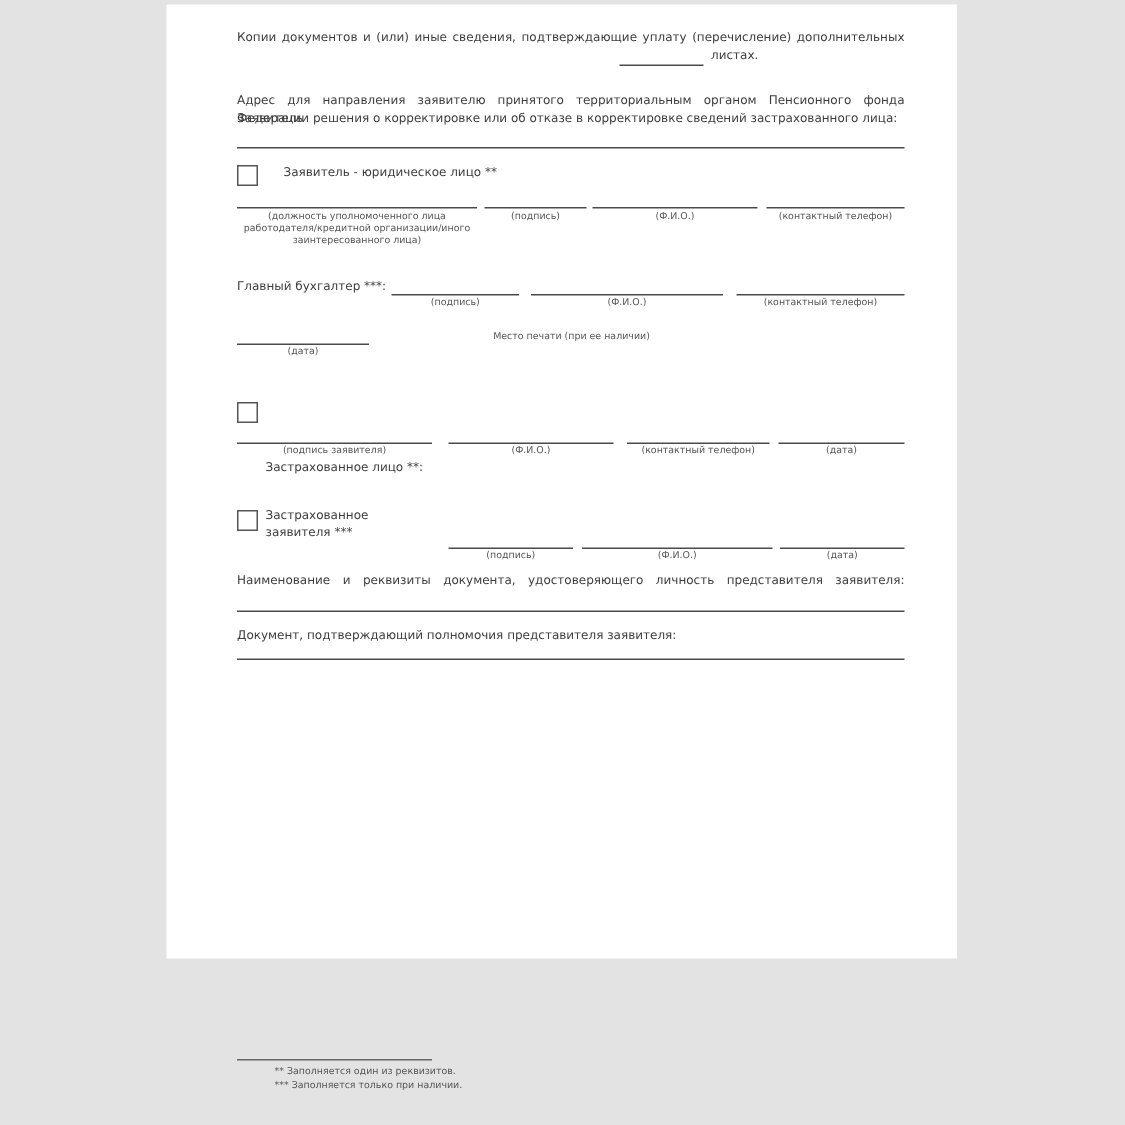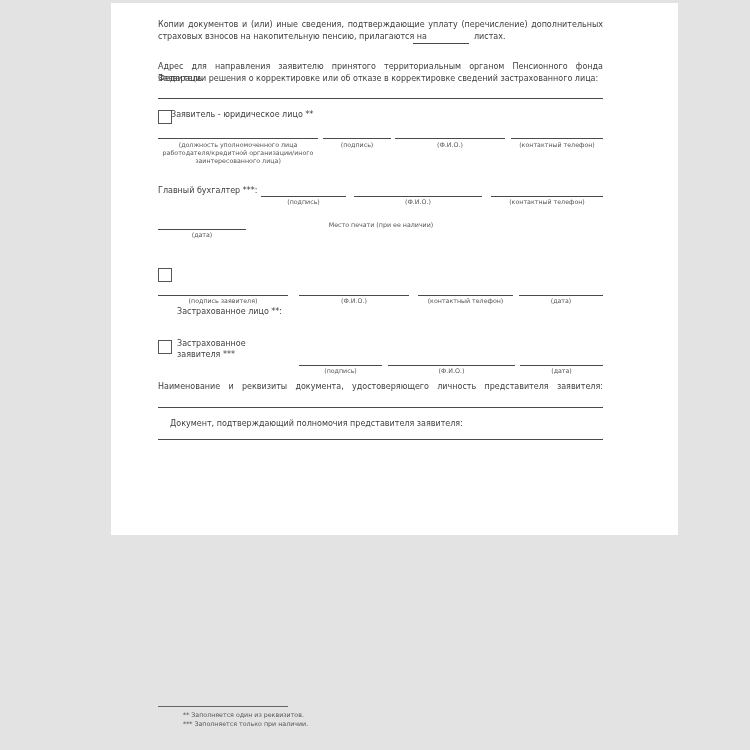--- a/index.html
+++ b/index.html
@@ -4,48 +4,46 @@
 <style>
   html, body { margin:0; padding:0; }
   body {
     width:750px; height:750px; overflow:hidden;
     background:#e3e3e3;
     font-family:"DejaVu Sans", "Liberation Sans", sans-serif;
     color:#444;
     position:relative;
   }
   .page {
-    position:absolute; left:111px; top:3px; width:527px; height:532px;
+    position:absolute; left:111px; top:3px; width:527px; height:636px;
     background:#ffffff;
-    padding-left:40px;
   }
   .abs { position:absolute; }
   .txt { font-size:8px; line-height:12px; color:#3d3d3d; white-space:nowrap; }
   .just { text-align:justify; text-align-last:justify; white-space:normal; }
   .cap { font-size:6.3px; line-height:8px; color:#555; text-align:center; white-space:nowrap; }
   .line { position:absolute; height:0; border-top:1px solid #4a4a4a; }
   .chk { position:absolute; width:14px; height:14px; border:1px solid #555; background:#fff; box-sizing:border-box; }
   .foot { font-size:6.3px; line-height:9px; color:#555; white-space:nowrap; }
 </style>
 </head>
 <body>
 
 <div class="page">
 
   <div class="abs txt just" style="left:47px; top:16px; width:445px;">Копии документов и (или) иные сведения, подтверждающие уплату (перечисление) дополнительных</div>
-  <div class="abs txt" style="left:47px; top:28px;">страховых взносов на накопительную пенсию, прилагаются на</div>
   <div class="line" style="left:302px; top:40px; width:56px;"></div>
   <div class="abs txt" style="left:363px; top:28px;">листах.</div>
 
   <div class="abs txt just" style="left:47px; top:58px; width:445px;">Адрес для направления заявителю принятого территориальным органом Пенсионного фонда Заявитель</div>
   <div class="abs txt" style="left:47px; top:70px;">Федерации решения о корректировке или об отказе в корректировке сведений застрахованного лица:</div>
   <div class="line" style="left:47px; top:95px; width:445px;"></div>
 
   <div class="chk" style="left:47px; top:107px;"></div>
-  <div class="abs txt" style="left:60px; top:106px;">Заявитель - юридическое лицо **</div>
+  <div class="abs txt" style="left:78px; top:106px;">Заявитель - юридическое лицо **</div>
 
   <div class="line" style="left:47px; top:135px; width:160px;"></div>
   <div class="line" style="left:212px; top:135px; width:68px;"></div>
   <div class="line" style="left:284px; top:135px; width:110px;"></div>
   <div class="line" style="left:400px; top:135px; width:92px;"></div>
 
   <div class="abs cap" style="left:47px; top:138px; width:160px;">(должность уполномоченного лица</div>
   <div class="abs cap" style="left:47px; top:146px; width:160px;">работодателя/кредитной организации/иного</div>
   <div class="abs cap" style="left:47px; top:154px; width:160px;">заинтересованного лица)</div>
   <div class="abs cap" style="left:212px; top:138px; width:68px;">(подпись)</div>
@@ -80,19 +78,19 @@
   <div class="abs txt" style="left:66px; top:346px;">заявителя ***</div>
   <div class="line" style="left:188px; top:362px; width:83px;"></div>
   <div class="line" style="left:277px; top:362px; width:127px;"></div>
   <div class="line" style="left:409px; top:362px; width:83px;"></div>
   <div class="abs cap" style="left:188px; top:364px; width:83px;">(подпись)</div>
   <div class="abs cap" style="left:277px; top:364px; width:127px;">(Ф.И.О.)</div>
   <div class="abs cap" style="left:409px; top:364px; width:83px;">(дата)</div>
 
   <div class="abs txt just" style="left:47px; top:378px; width:445px;">Наименование и реквизиты документа, удостоверяющего личность представителя заявителя:</div>
   <div class="line" style="left:47px; top:404px; width:445px;"></div>
-  <div class="abs txt" style="left:59px; top:415px;">Документ, подтверждающий полномочия представителя заявителя:</div>
+  <div class="abs txt" style="left:47px; top:415px;">Документ, подтверждающий полномочия представителя заявителя:</div>
   <div class="line" style="left:47px; top:436px; width:445px;"></div>
 
   <div class="line" style="left:47px; top:703px; width:130px; border-top-color:#666;"></div>
   <div class="abs foot" style="left:72px; top:707px;">** Заполняется один из реквизитов.</div>
   <div class="abs foot" style="left:72px; top:716px;">*** Заполняется только при наличии.</div>
 </div>
 
 </body></html>

